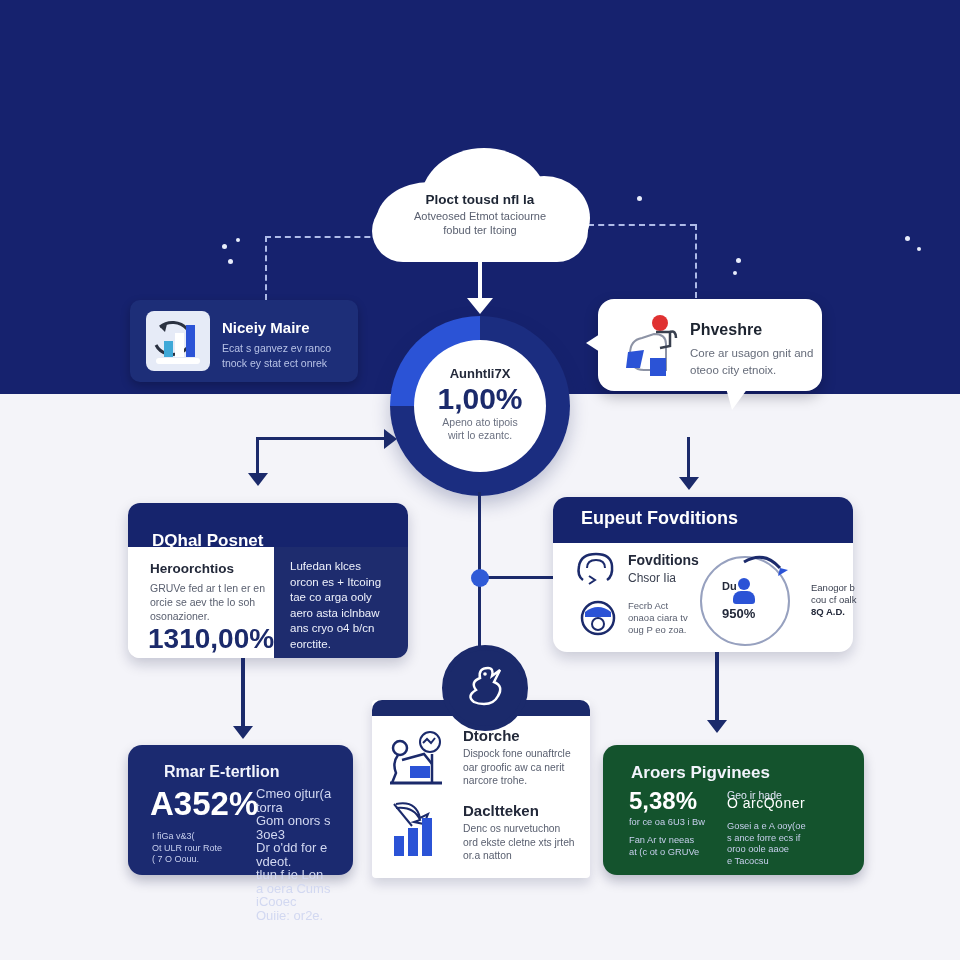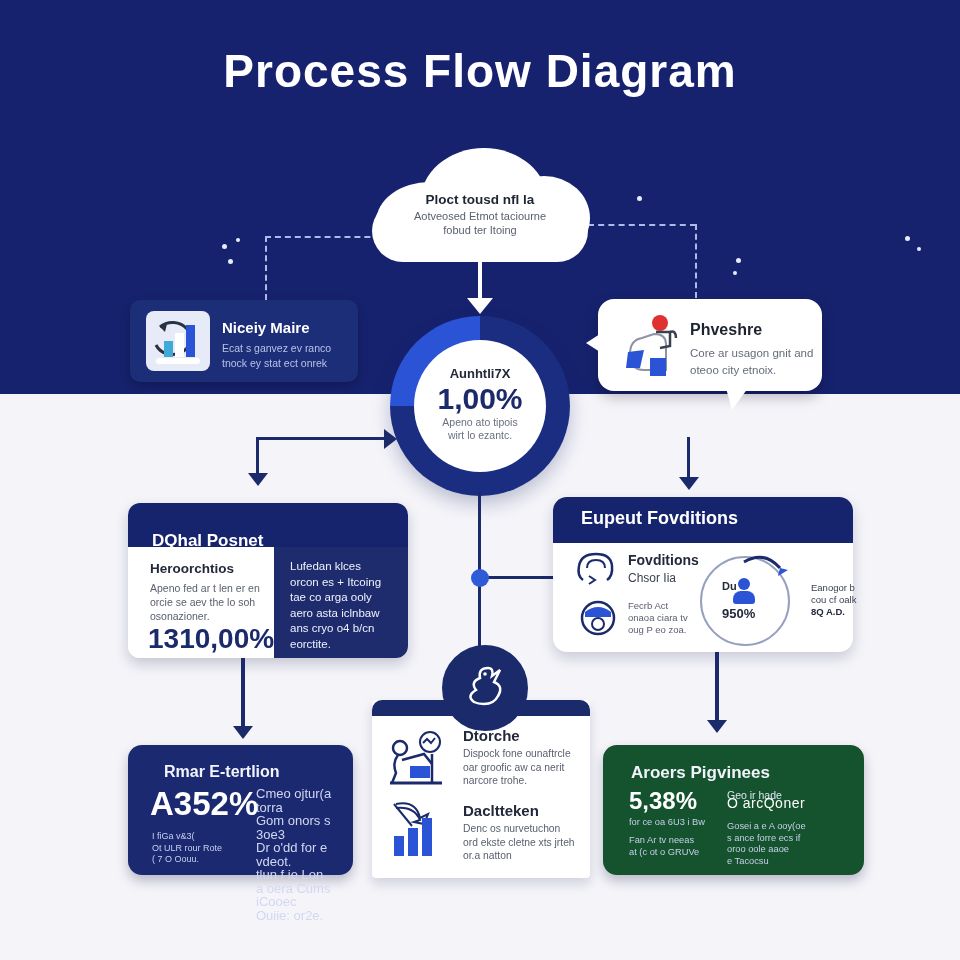--- a/index.html
+++ b/index.html
@@ -111,21 +111,20 @@
   .cbr-r1{position:absolute;left:124px;top:44px;font-size:10.5px;color:#dfe4f6;}
   .cbr-r2{position:absolute;left:124px;top:50px;font-size:14px;font-weight:normal;color:#fff;letter-spacing:.5px;}
   .cbr-r3{position:absolute;left:124px;top:76px;font-size:9.3px;color:#c7cfed;line-height:11.5px;}
 </style>
 </head>
 <body>
 
 <div id="canvas">
 
   <div class="abs navy-zone"></div>
-  <div class="abs page-title">Process Flow Diagram</div>
 
   <div class="abs spark" style="left:222px;top:244px"></div>
   <div class="abs spark" style="left:236px;top:238px;width:4px;height:4px"></div>
   <div class="abs spark" style="left:228px;top:259px"></div>
   <div class="abs spark" style="left:637px;top:196px"></div>
   <div class="abs spark" style="left:736px;top:258px"></div>
   <div class="abs spark" style="left:733px;top:271px;width:4px;height:4px"></div>
   <div class="abs spark" style="left:905px;top:236px"></div>
   <div class="abs spark" style="left:917px;top:247px;width:4px;height:4px"></div>
 
@@ -199,21 +198,21 @@
   <div class="abs nline" style="left:484px;top:576px;width:70px;height:3px"></div>
   <div class="abs node-dot"></div>
 
   <div class="abs card-l">
     <div class="card-l-head">
       <span>DQhal Posnet</span>
     </div>
     <div class="card-l-left">
       <div class="card-l-sub">Heroorchtios</div>
       <div class="card-l-body">
-        <div>Apeno fed ar t len er en</div>
+        <div>GRUVe fed ar t len er en</div>
         <div>orcie se aev the lo soh</div>
         <div>osonazioner.</div>
       </div>
       <div class="card-l-value">1310,00%</div>
     </div>
     <div class="card-l-right">
       <div class="card-l-side">
         <div>Lufedan klces</div>
         <div>orcon es + Itcoing</div>
         <div>tae co arga ooly</div>

